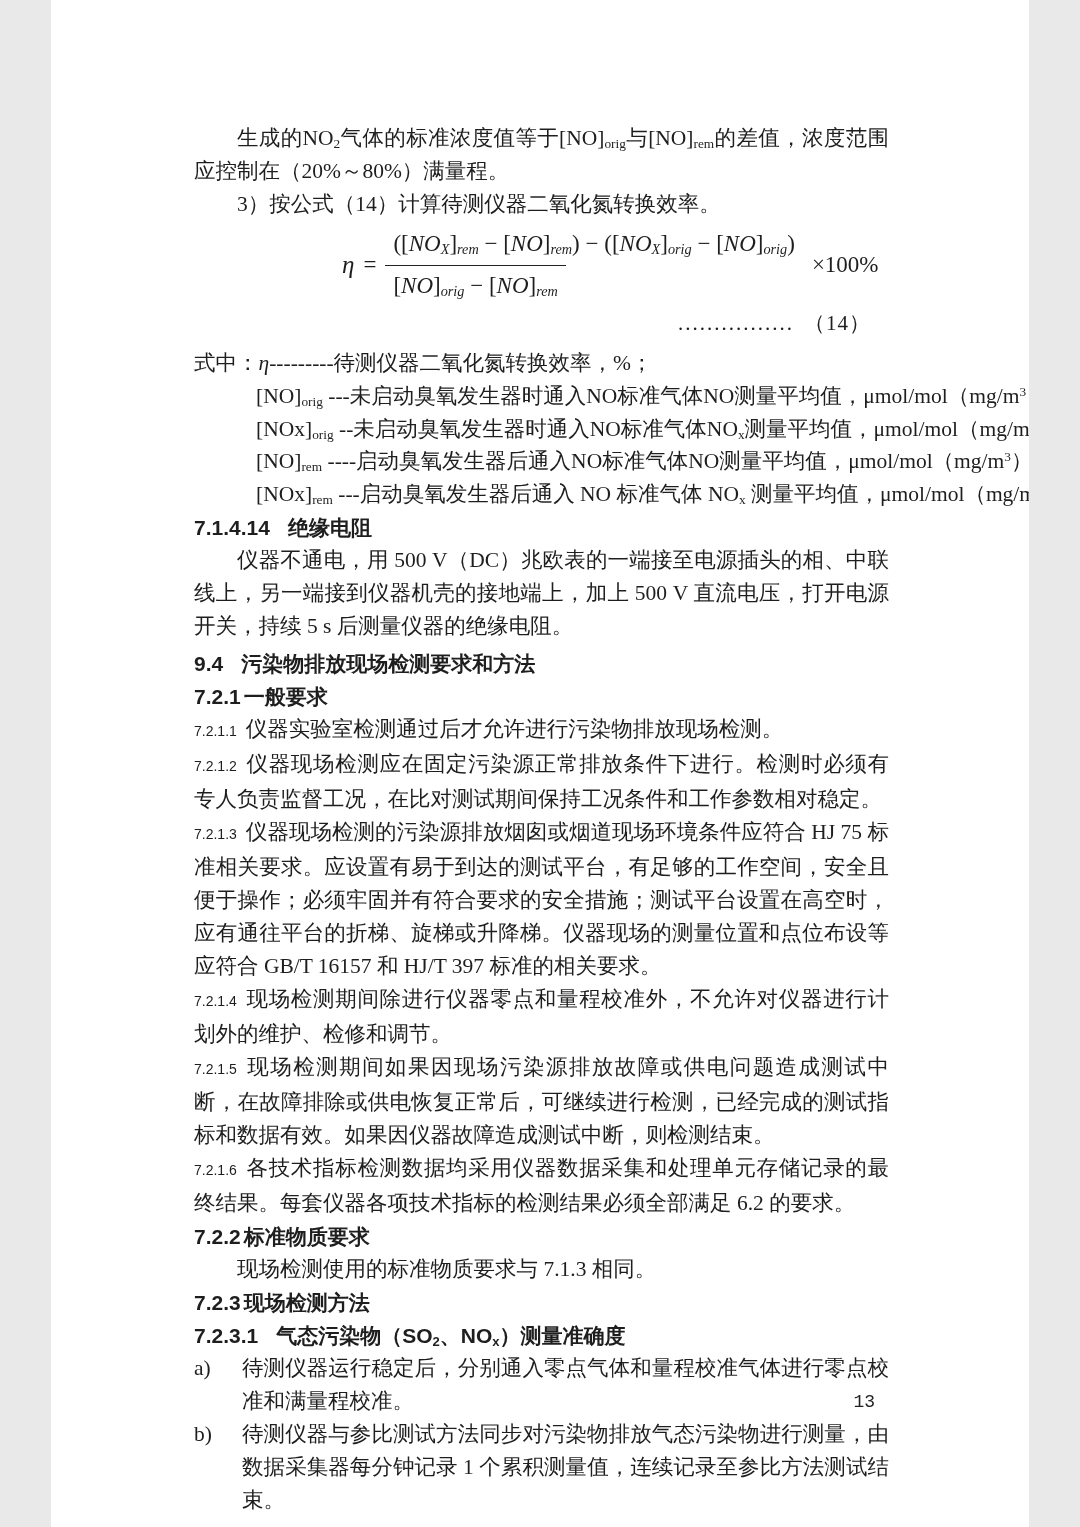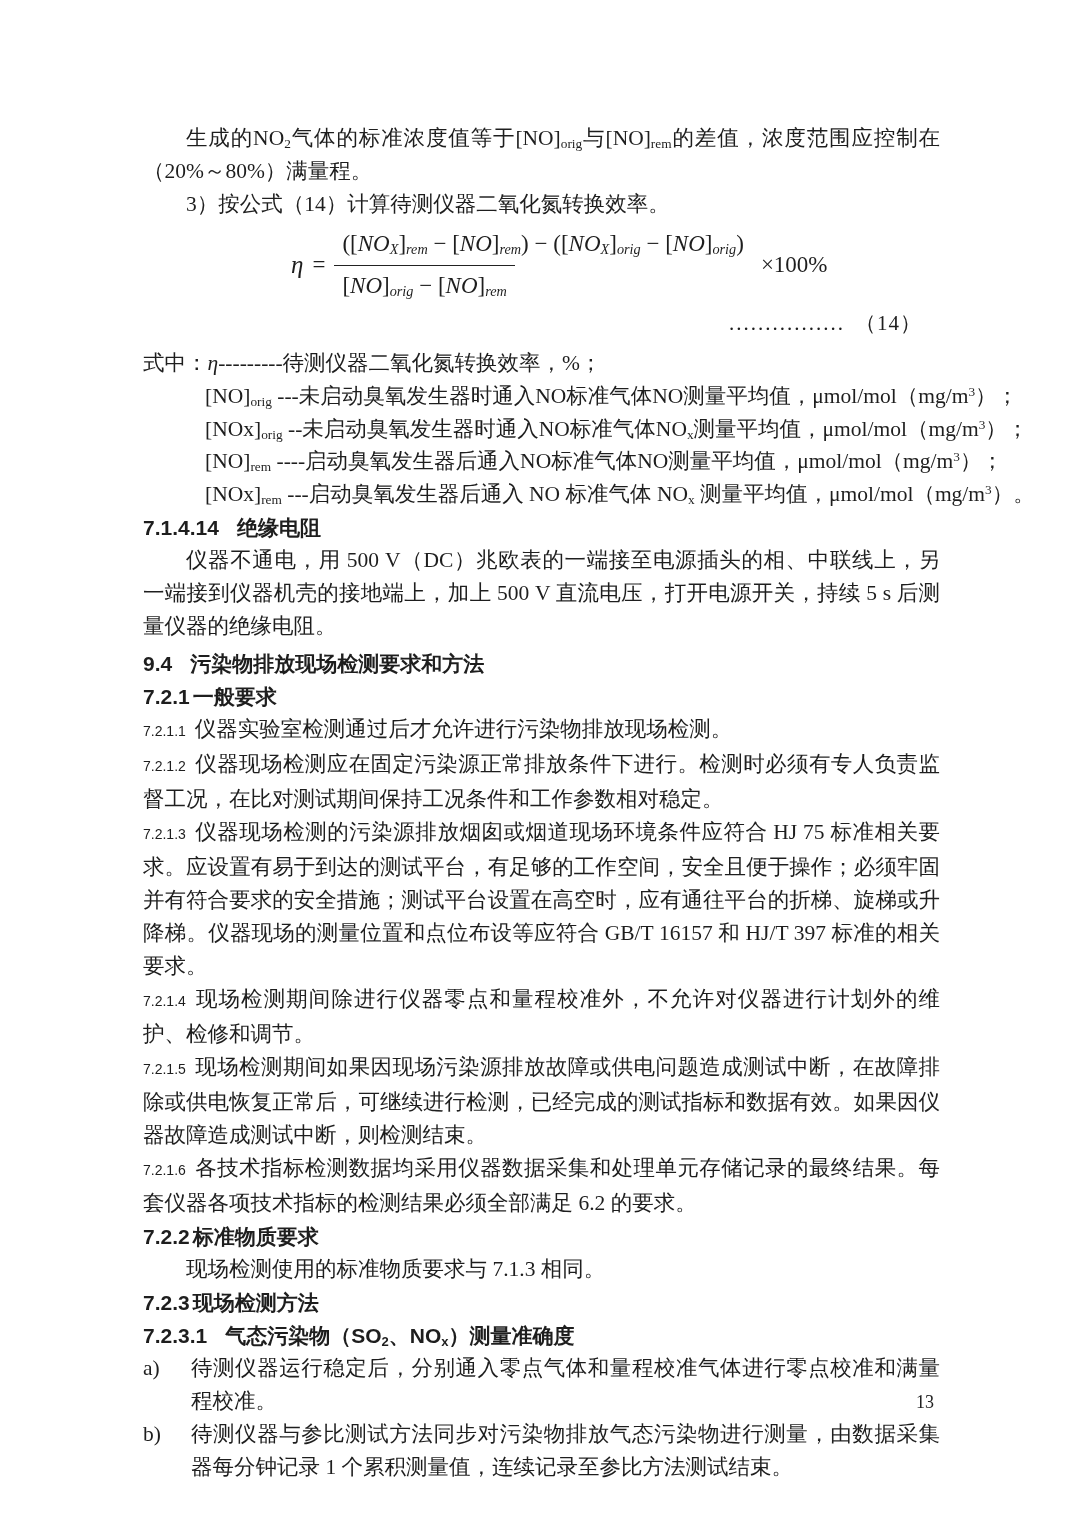--- a/index.html
+++ b/index.html
@@ -1,17 +1,17 @@
 <!DOCTYPE html>
 <html><head>
 <meta charset="utf-8">
 <style>
   html,body{margin:0;padding:0;background:#e9e9e9;}
   .page{
-    width:1080px;height:1527px;background:#ffffff;color:#1e1e1e;
+    width:978px;height:1527px;background:#ffffff;color:#1e1e1e;
     position:relative;overflow:hidden;margin:0 auto;
     font-family:"Liberation Serif","DejaVu Serif",serif;
     font-size:21.5px;
   }
   .content{padding:122px 140px 0 143px;}
   p{margin:0;line-height:33px;text-align:justify;}
   .indent{text-indent:43px;}
   sub,sup{line-height:0;font-size:0.62em;}
   sub{vertical-align:-0.22em;}
   sup{vertical-align:0.55em;}
@@ -29,22 +29,22 @@
   .frac .num{padding:0 8px 4px;line-height:34px;white-space:nowrap;}
   .frac .den{border-top:1.6px solid #222;padding:3px 8px 0;line-height:34px;white-space:nowrap;}
   .f-tag{position:absolute;right:18px;bottom:2px;font-size:21px;letter-spacing:1px;}
   .f-dots{letter-spacing:2px;margin-right:10px;}
   
   .where .line{line-height:32.8px;margin-left:62px;text-align:left;white-space:nowrap;}
   .where .line.first{margin-left:0;}
   
   .li{position:relative;padding-left:48px;line-height:33px;text-align:justify;}
   .li .marker{position:absolute;left:0;top:0;}
-  .pageno{position:absolute;top:1392px;right:146px;
-          font-family:Liberation Serif, serif;font-size:18px;color:#222;}
+  .pageno{position:absolute;top:1392px;right:154px;
+          font-family:Liberation Mono, monospace;font-size:18px;color:#222;}
   .sp4{height:4px;}
 </style>
 </head>
 <body>
 
 <div class="page">
   <div class="content">
 
     <p class="indent"><span>生成的NO</span><sub>2</sub><span>气体的标准浓度值等于[NO]</span><sub>orig</sub><span>与[NO]</span><sub>rem</sub><span>的差值，浓度范围应控制在（20%～80%）满量程。</span></p>
 

